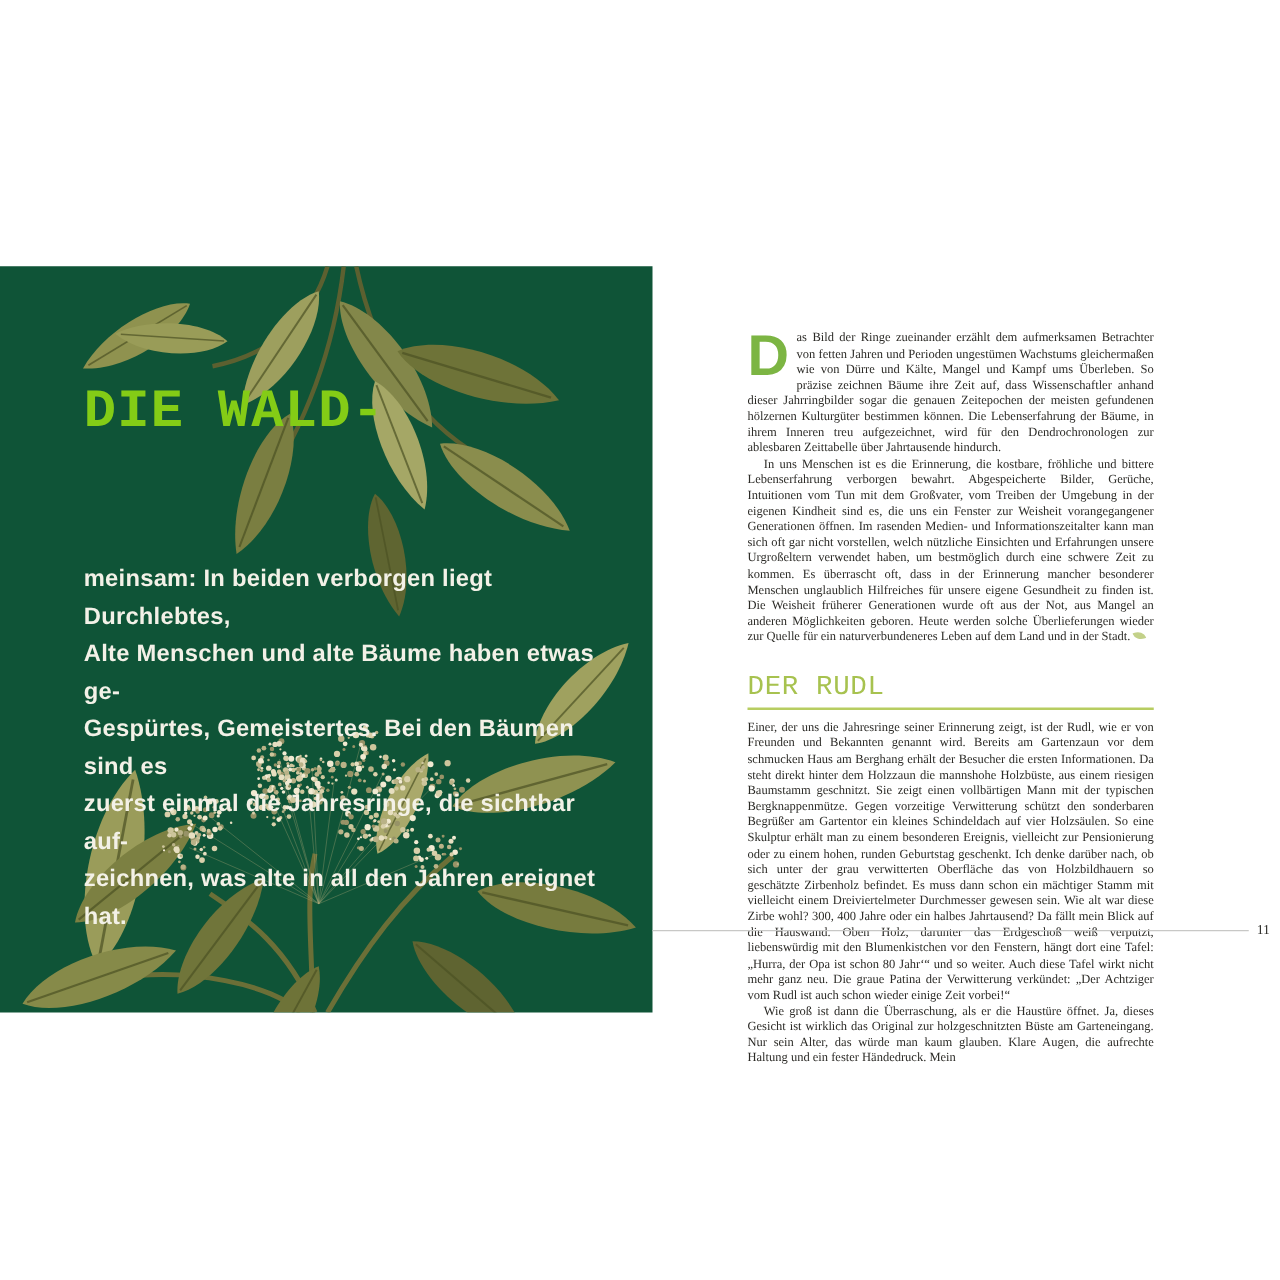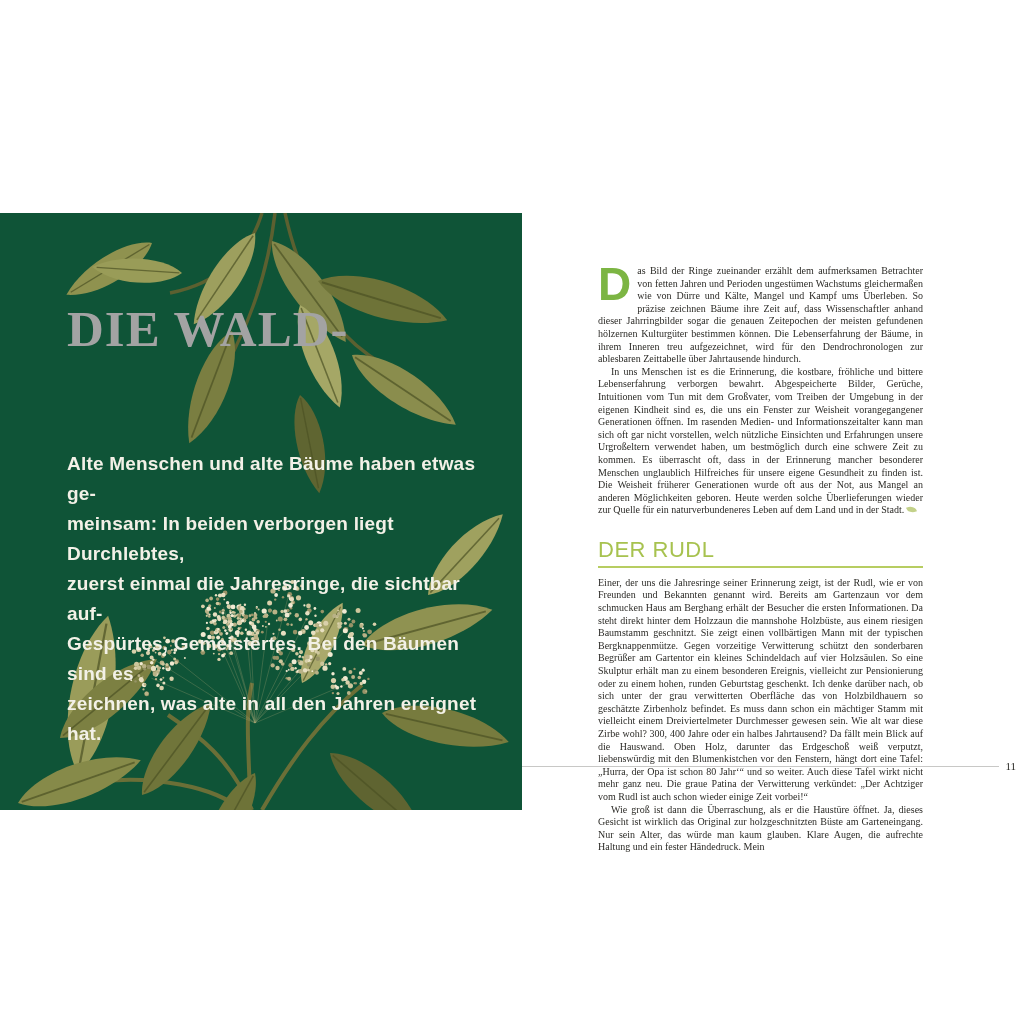--- a/index.html
+++ b/index.html
@@ -4,39 +4,39 @@
 <style>
   html,body{margin:0;padding:0;background:#fff;}
   .spread{position:relative;width:1024px;height:1024px;background:#ffffff;overflow:hidden;
           font-family:"Liberation Serif", serif;}
 
   
   .left-page{position:absolute;left:0;top:213px;width:522px;height:597px;
              background:#0f5437;overflow:hidden;}
   .illus{position:absolute;left:0;top:0;width:522px;height:597px;z-index:0;}
   .chapter-title{position:absolute;left:67px;top:80px;z-index:2;
-                 font-family:Liberation Serif, serif;font-weight:bold;
-                 font-size:51px;line-height:73px;letter-spacing:1px;color:#a3a3a3;}
+                 font-family:Liberation Mono, monospace;font-weight:bold;
+                 font-size:43px;line-height:73px;letter-spacing:1px;color:#84cc16;}
   .chapter-intro{position:absolute;left:67px;top:236px;z-index:2;width:420px;
                  font-family:"Liberation Sans", sans-serif;font-weight:bold;
                  font-size:19px;line-height:30px;letter-spacing:.2px;color:#f3f1e7;}
 
   
   .column{position:absolute;left:598px;top:265px;width:325px;z-index:2;}
   .column p{margin:0;text-align:justify;font-size:10px;line-height:12.6px;color:#2c2b27;}
   .p-indent{text-indent:13px;}
   .dropcap{float:left;font-family:"Liberation Sans", sans-serif;font-weight:bold;
            font-size:46px;line-height:37px;color:#7cb543;margin:1px 6px 0 0;}
-  .section-heading{margin:21px 0 0;font-family:Liberation Sans, sans-serif;
+  .section-heading{margin:21px 0 0;font-family:Liberation Mono, monospace;
                    font-weight:400;font-size:22px;line-height:24px;
                    letter-spacing:.5px;color:#a7c24f;}
   .section-rule{height:0;border-top:2px solid #b7cd61;margin:4px 0 9px;}
   .leaf-orn{display:inline-block;width:9px;height:7px;background:#c3d189;
             border-radius:0 90% 0 90%;transform:rotate(-20deg);margin-left:3px;}
-  .footer{position:absolute;left:522px;top:760px;width:494px;height:12px;
+  .footer{position:absolute;left:522px;top:738px;width:494px;height:12px;
           display:flex;align-items:center;z-index:2;text-align:center;}
   .footer-rule{flex:1;height:1px;background:#c8c8c6;}
   .pagenum{margin-left:6px;font-size:11px;color:#2c2b27;}
 </style>
 </head>
 <body>
 
 <div class="spread">
 
   <section class="left-page">
@@ -532,24 +532,24 @@
           <circle cx="337.2" cy="474.7" r="1.9" fill="#f1ead2"></circle>
           <circle cx="355.8" cy="470.3" r="1.2" fill="#979367"></circle>
         </g>
     </svg>
 
     <div class="chapter-title">
       <div>DIE WALD-</div>
     </div>
 
     <div class="chapter-intro">
+      <div>meinsam: In beiden verborgen liegt Durchlebtes,</div>
       <div>Alte Menschen und alte Bäume haben etwas ge-</div>
-      <div>meinsam: In beiden verborgen liegt Durchlebtes,</div>
+      <div>Gespürtes, Gemeistertes. Bei den Bäumen sind es</div>
       <div>zuerst einmal die Jahresringe, die sichtbar auf-</div>
-      <div>Gespürtes, Gemeistertes. Bei den Bäumen sind es</div>
       <div>zeichnen, was alte in all den Jahren ereignet hat.</div>
     </div>
   </section>
 
   <section>
     <div class="column">
       <p><span class="dropcap">D</span><span>as Bild der Ringe zueinander erzählt dem aufmerksamen Betrachter von fetten Jahren und Perioden ungestümen Wachstums gleichermaßen wie von Dürre und Kälte, Mangel und Kampf ums Überleben. So präzise zeichnen Bäume ihre Zeit auf, dass Wissenschaftler anhand dieser Jahrringbilder sogar die genauen Zeitepochen der meisten gefundenen hölzernen Kulturgüter bestimmen können. Die Lebenserfahrung der Bäume, in ihrem Inneren treu aufgezeichnet, wird für den Dendrochronologen zur ablesbaren Zeittabelle über Jahrtausende hindurch.</span></p>
       <p class="p-indent"><span>In uns Menschen ist es die Erinnerung, die kostbare, fröhliche und bittere Lebenserfahrung verborgen bewahrt. Abgespeicherte Bilder, Gerüche, Intuitionen vom Tun mit dem Großvater, vom Treiben der Umgebung in der eigenen Kindheit sind es, die uns ein Fenster zur Weisheit vorangegangener Generationen öffnen. Im rasenden Medien- und Informationszeitalter kann man sich oft gar nicht vorstellen, welch nützliche Einsichten und Erfahrungen unsere Urgroßeltern verwendet haben, um bestmöglich durch eine schwere Zeit zu kommen. Es überrascht oft, dass in der Erinnerung mancher besonderer Menschen unglaublich Hilfreiches für unsere eigene Gesundheit zu finden ist. Die Weisheit früherer Generationen wurde oft aus der Not, aus Mangel an anderen Möglichkeiten geboren. Heute werden solche Überlieferungen wieder zur Quelle für ein naturverbundeneres Leben auf dem Land und in der Stadt.</span><span class="leaf-orn"></span></p>
       <h2 class="section-heading">DER RUDL</h2>
       <div class="section-rule"></div>

